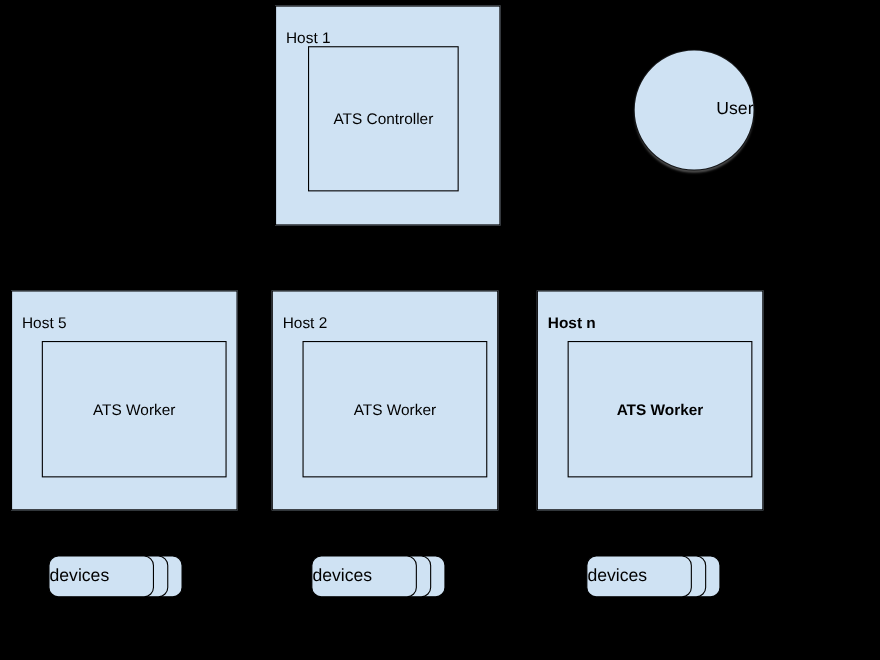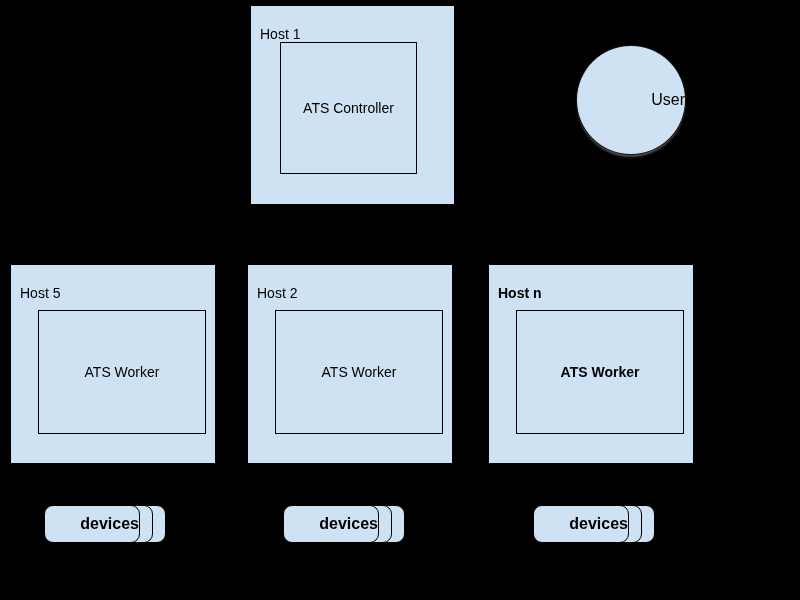--- a/index.html
+++ b/index.html
@@ -58,22 +58,22 @@
     width: 96px; height: 38px;
     background: var(--fill, #cfe2f3);
     border: 1.5px solid var(--border, #000000);
     border-radius: 9px;
     box-sizing: border-box;
   }
   .dev-back  { left: 26px; z-index: 1; }
   .dev-mid   { left: 13px; z-index: 2; }
   .dev-front {
     left: 0; z-index: 3;
-    display: flex; align-items: center; justify-content: flex-end;
-    font-size: 16px; color: var(--text, #000000); font-weight: bold;
+    display: flex; align-items: center; justify-content: flex-start;
+    font-size: 16px; color: var(--text, #000000);
   }
   #devices1 { left: 44px;  top: 505px; }
   #devices2 { left: 283px; top: 505px; }
   #devices3 { left: 533px; top: 505px; }
 </style>
 </head>
 <body>
 
 <div id="canvas">
 

